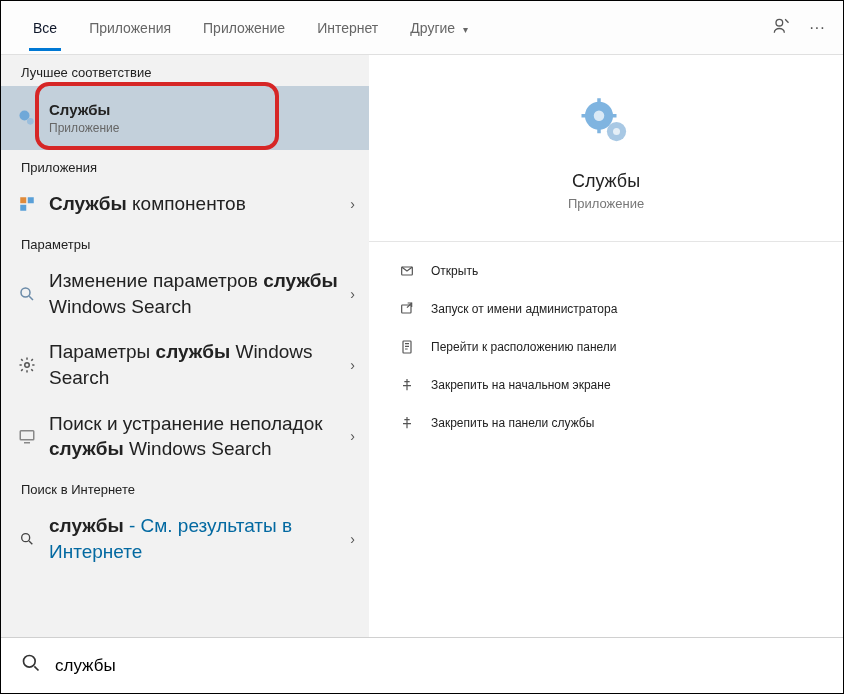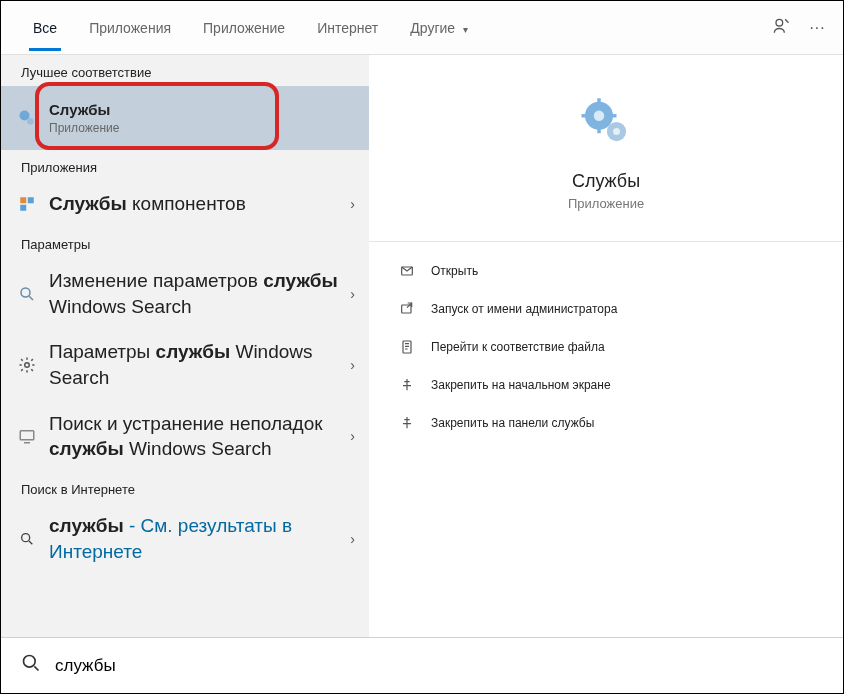--- a/index.html
+++ b/index.html
@@ -206,21 +206,21 @@
         </span>
         <span>Запуск от имени администратора</span>
       </div>
       <div class="action">
         <span class="aicon">
           <svg viewBox="0 0 24 24" width="16" height="16" fill="none" stroke="#555" stroke-width="1.8">
               <rect x="6" y="3" width="12" height="18" rx="1"></rect>
               <path d="M9 7h6M9 11h6M9 15h4"></path>
             </svg>
         </span>
-        <span>Перейти к соответствие файла</span>
+        <span>Перейти к расположению панели</span>
       </div>
       <div class="action">
         <span class="aicon">
           <svg viewBox="0 0 24 24" width="16" height="16" fill="none" stroke="#555" stroke-width="1.8">
               <path d="M12 3v10M8 7h8M6 13h12M12 13v7"></path>
             </svg>
         </span>
         <span>Закрепить на начальном экране</span>
       </div>
       <div class="action">

